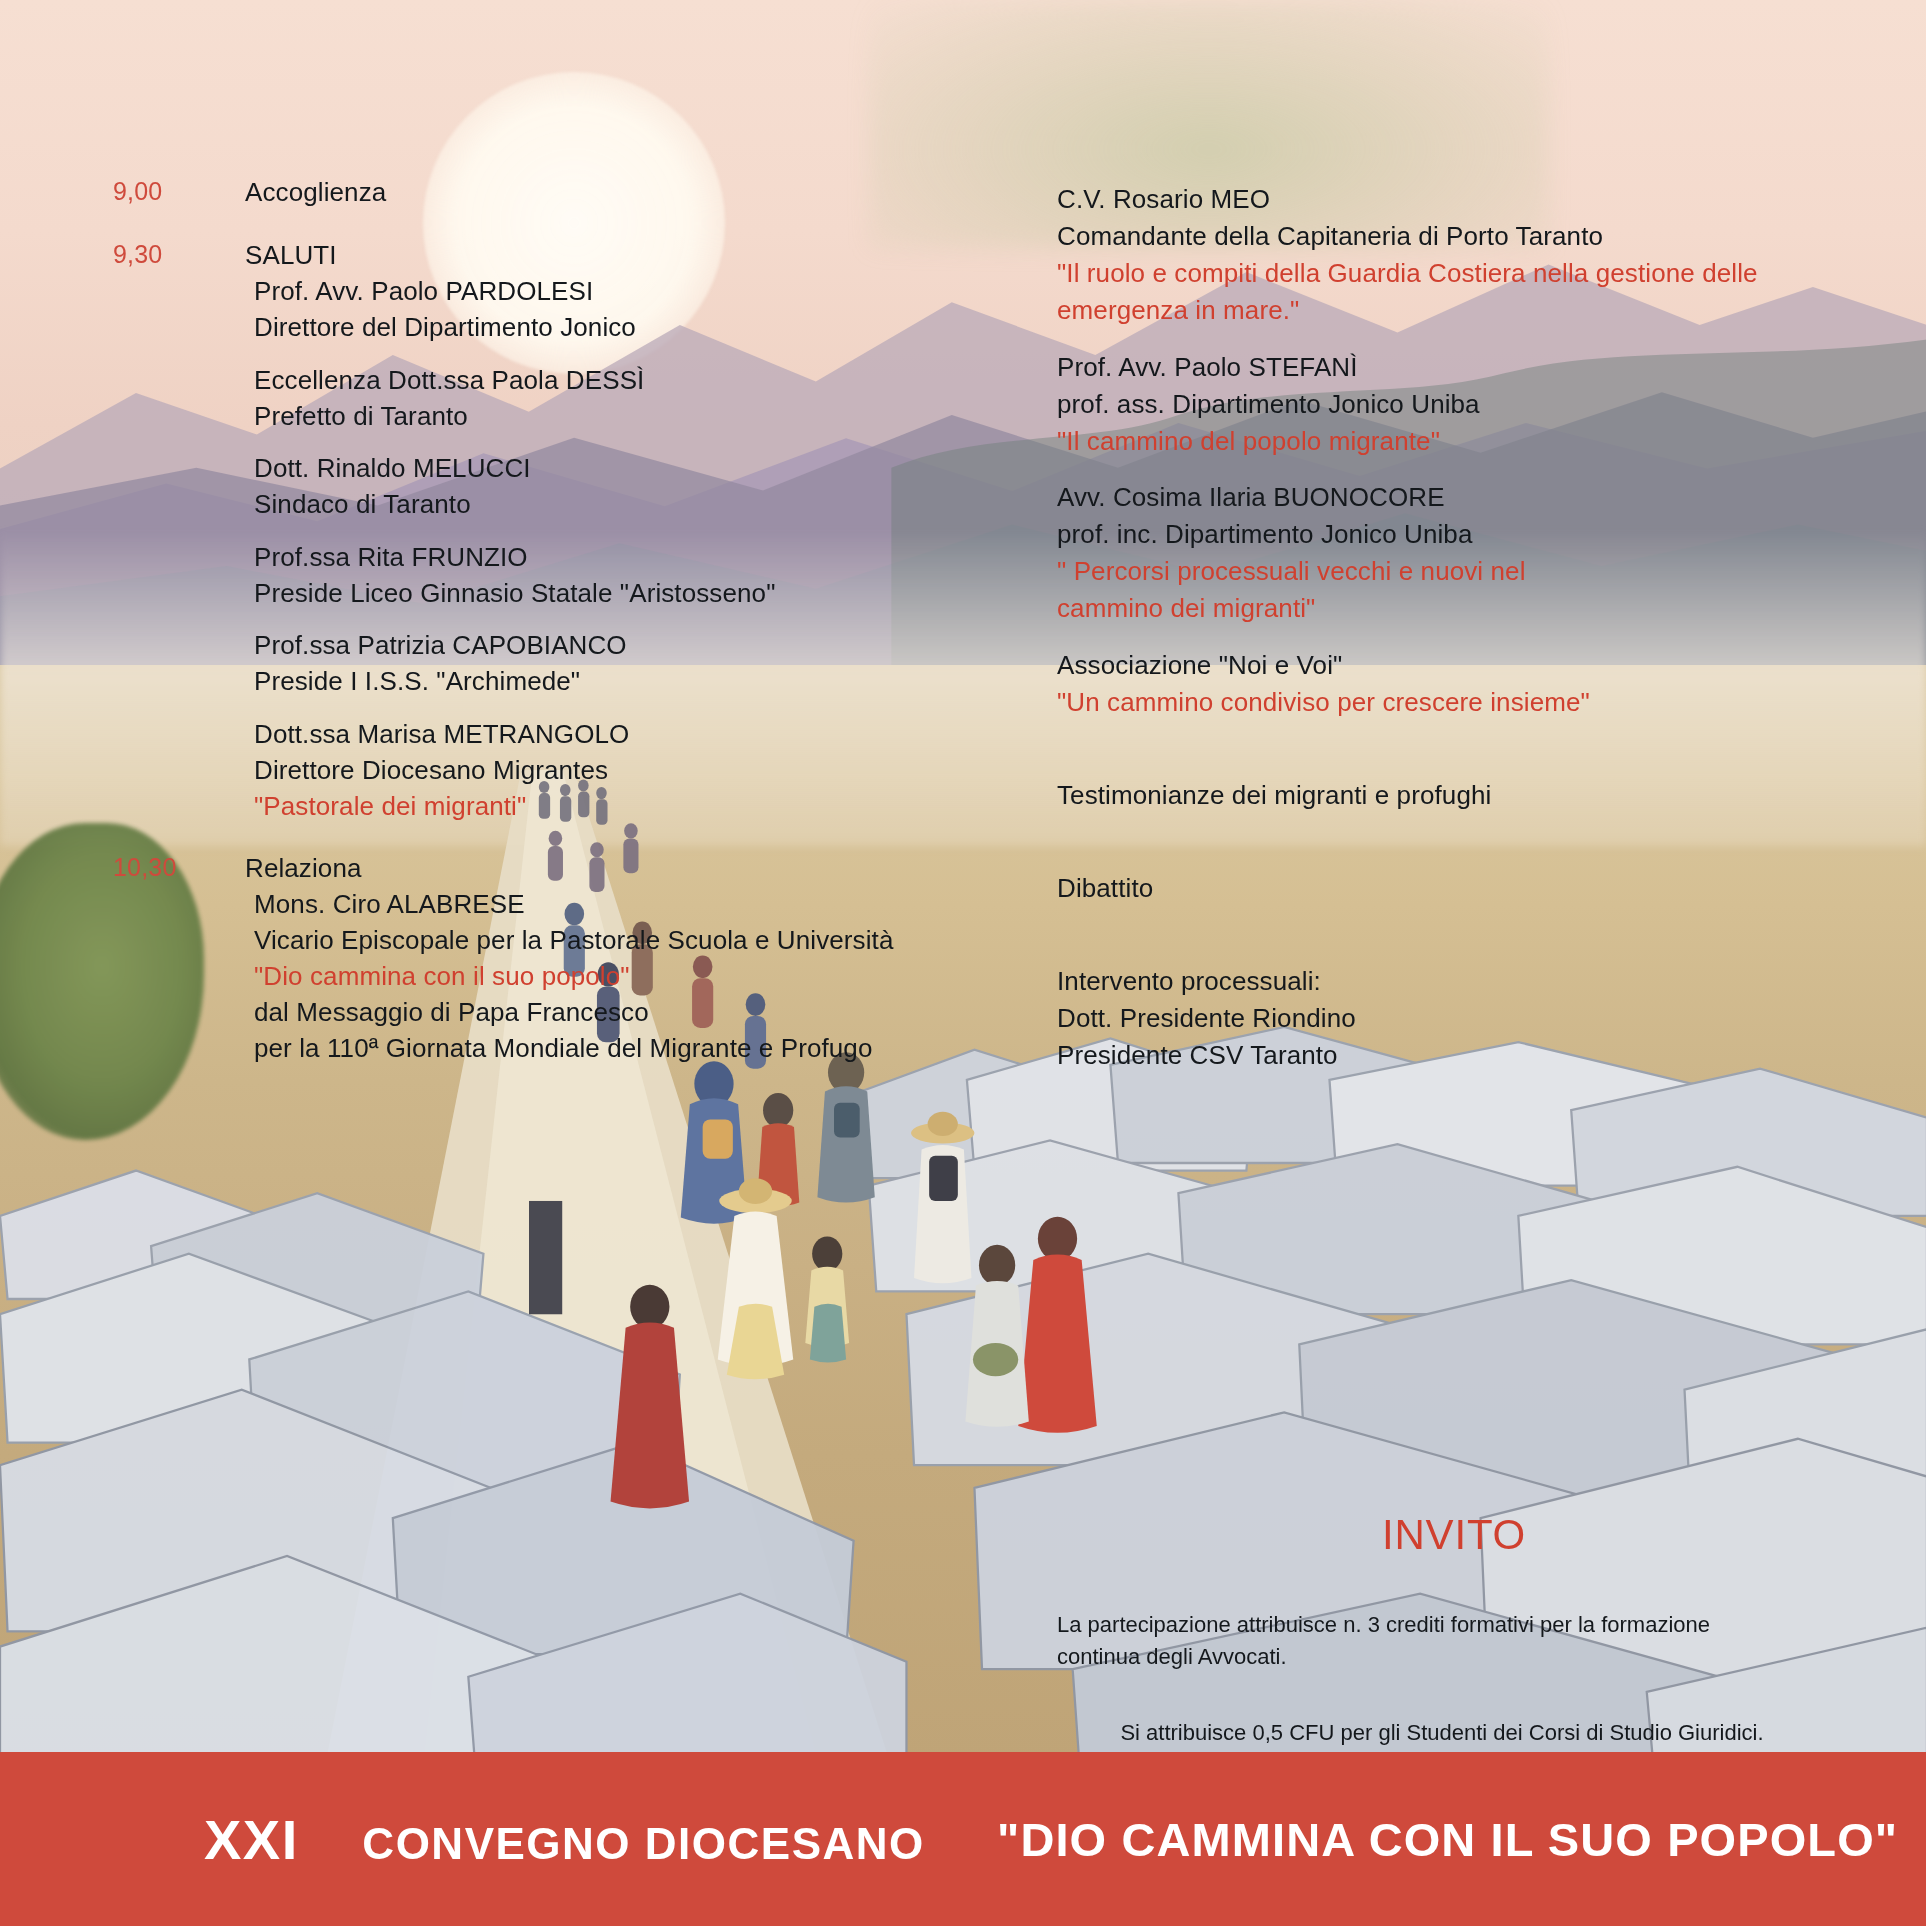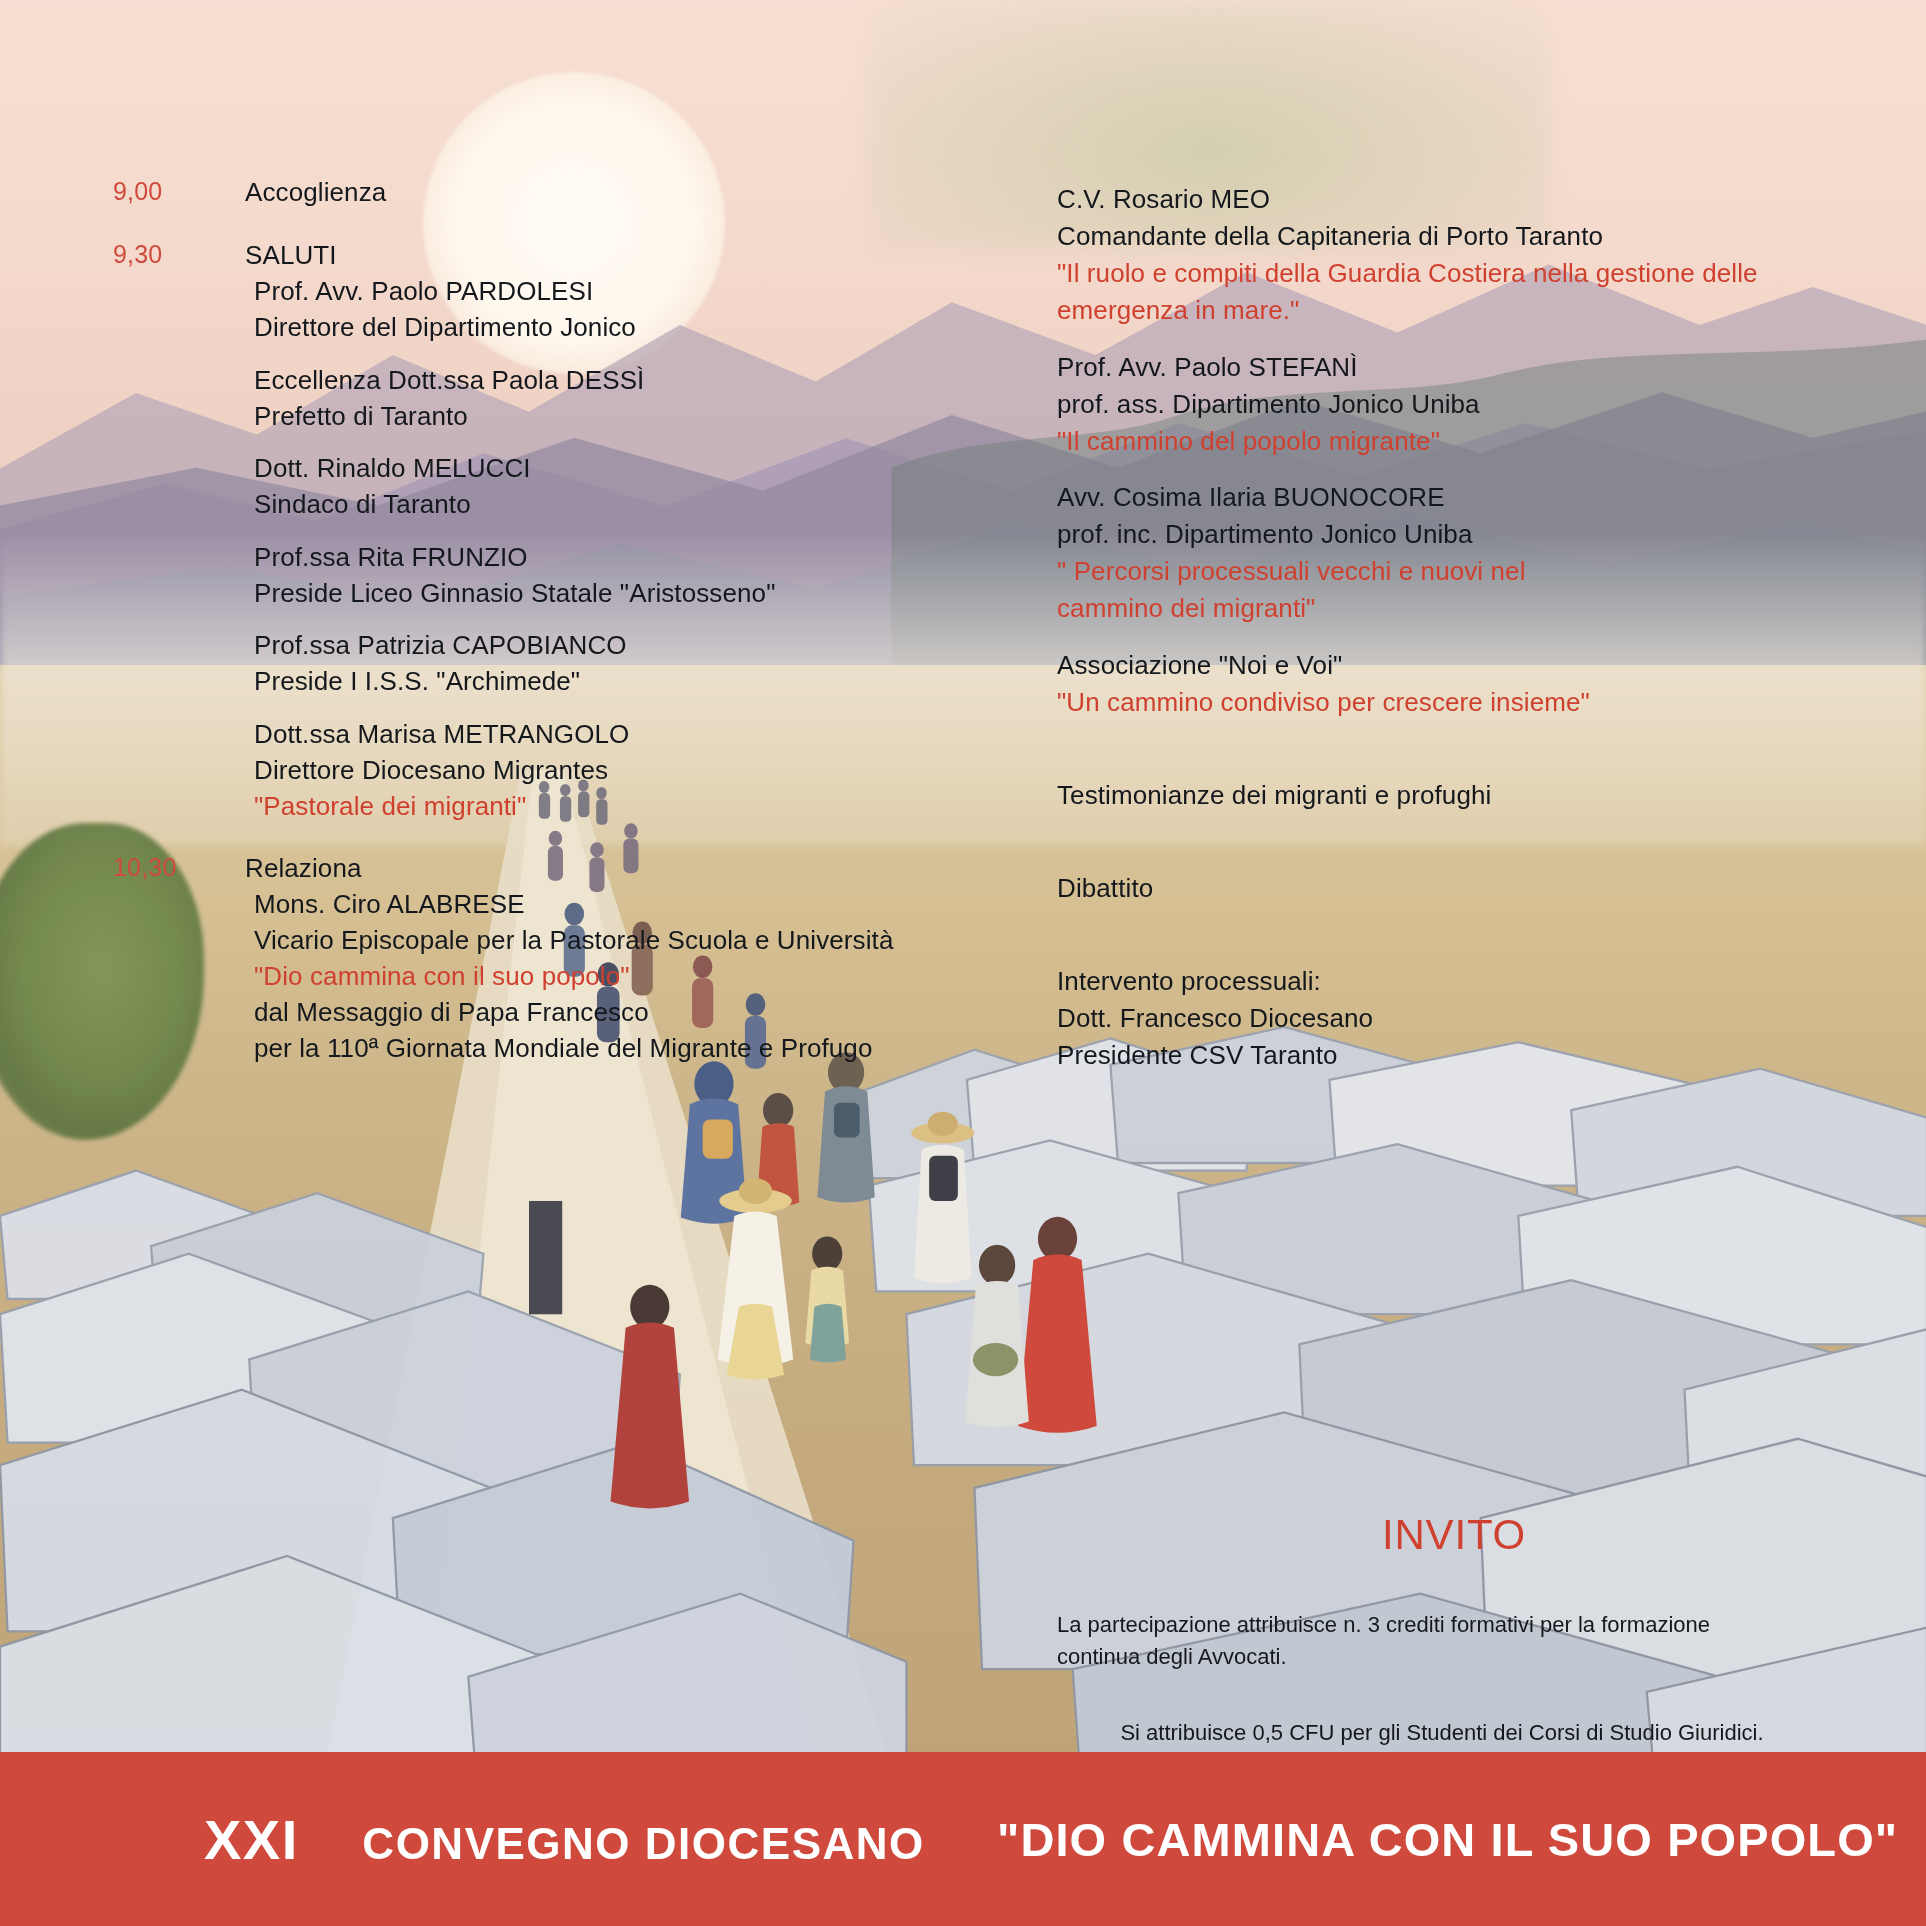--- a/index.html
+++ b/index.html
@@ -450,21 +450,21 @@
     <div class="r-line red">cammino dei migranti"</div>
     <div class="r-gap"></div>
     <div class="r-line">Associazione "Noi e Voi"</div>
     <div class="r-line red">"Un cammino condiviso per crescere insieme"</div>
     <div class="r-gap-xl"></div>
     <div class="r-line">Testimonianze dei migranti e profughi</div>
     <div class="r-gap-xl"></div>
     <div class="r-line">Dibattito</div>
     <div class="r-gap-xl"></div>
     <div class="r-line">Intervento processuali:</div>
-    <div class="r-line">Dott. Francesco Diocesano</div>
+    <div class="r-line">Dott. Presidente Riondino</div>
     <div class="r-line">Presidente CSV Taranto</div>
   </div>
 
   <div class="invito">INVITO</div>
   <div class="credits">
     <div>La partecipazione attribuisce n. 3 crediti formativi per la formazione</div>
     <div>continua degli Avvocati.</div>
     <div>Si attribuisce 0,5 CFU per gli Studenti dei Corsi di Studio Giuridici.</div>
   </div>
 

